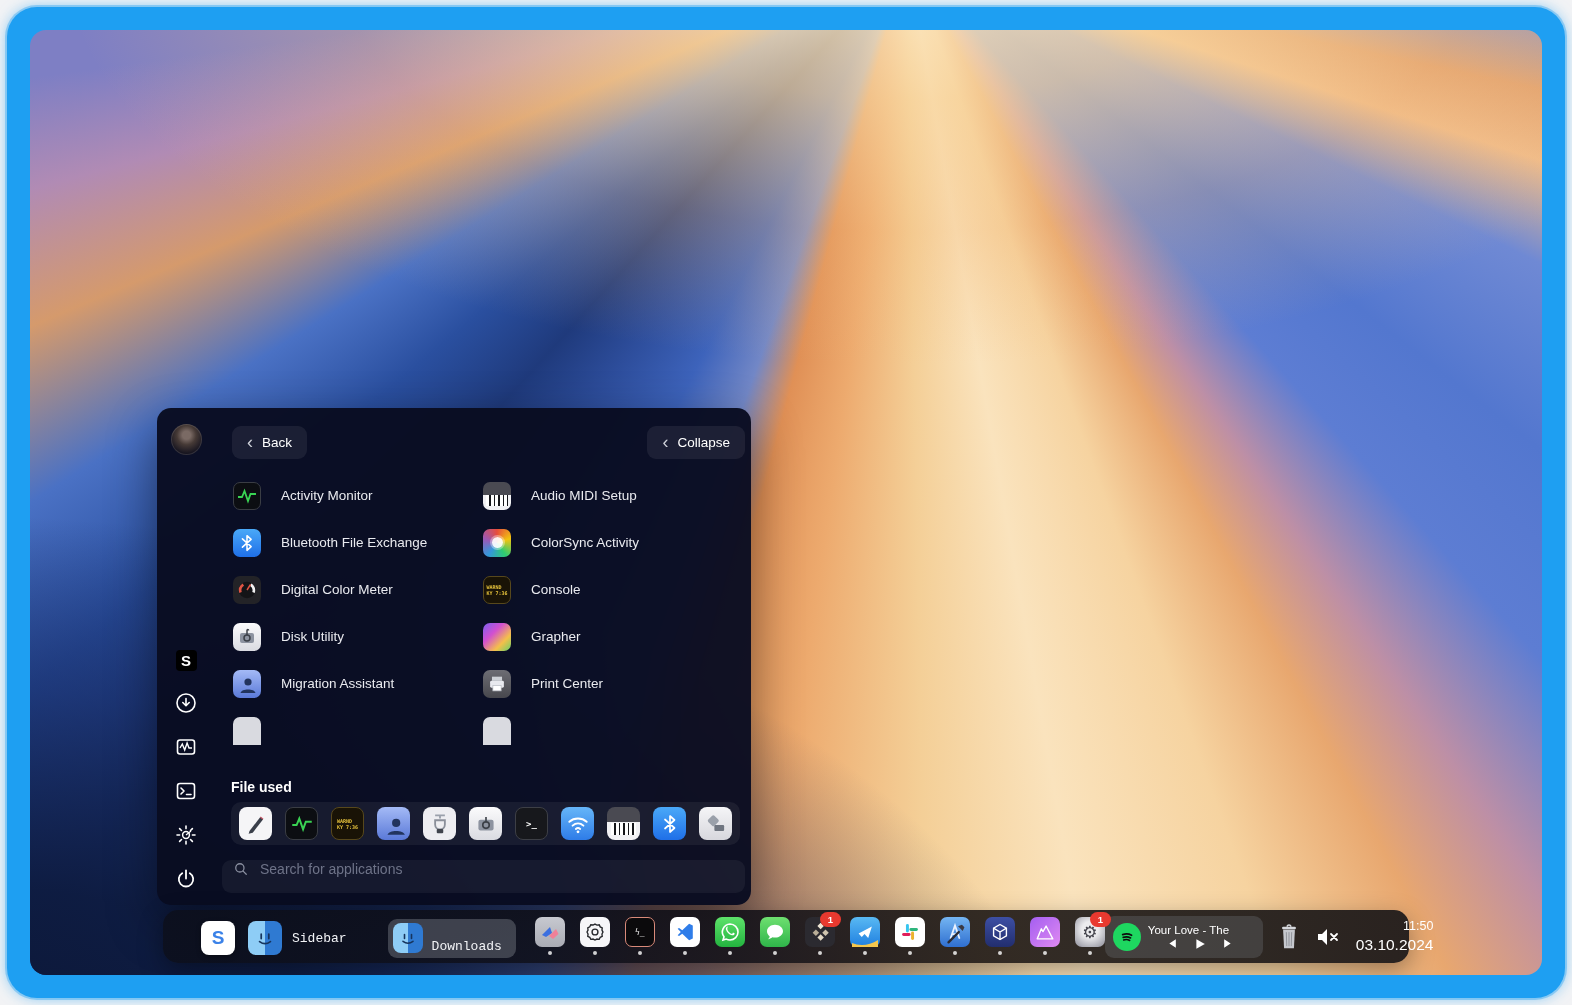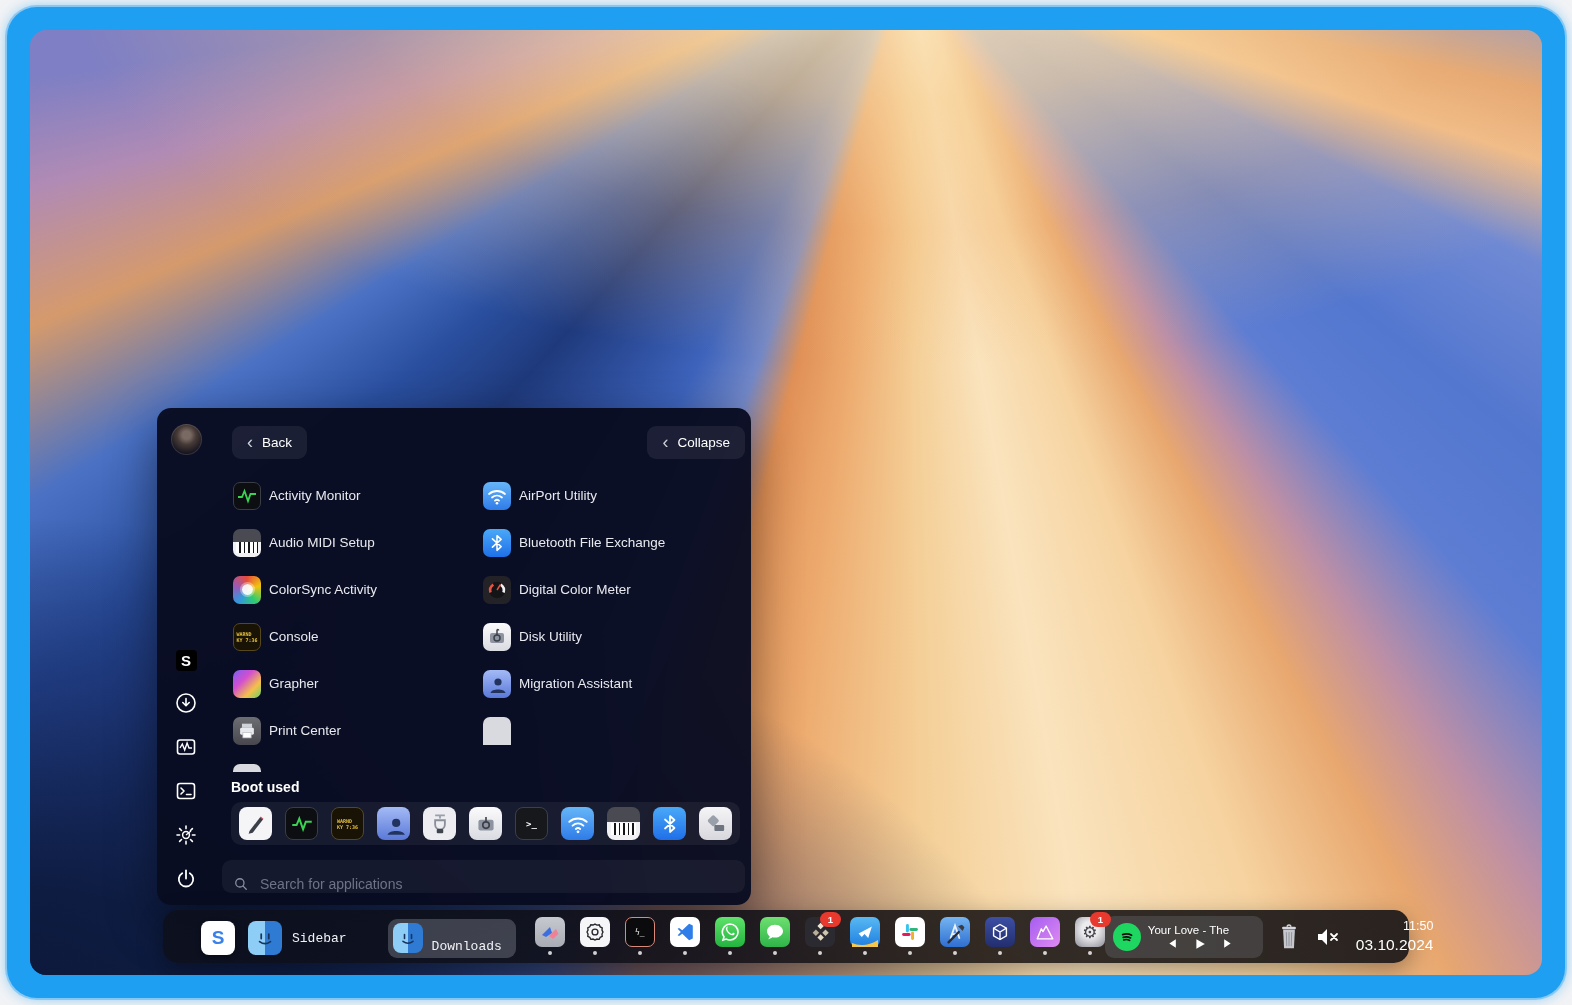--- a/index.html
+++ b/index.html
@@ -31,30 +31,30 @@
   .rail-ic{width:24px;height:24px;display:flex;align-items:center;justify-content:center;cursor:pointer;}
   
   .content{flex:1;display:flex;flex-direction:column;padding:18px 10px 12px 0;box-sizing:border-box;}
   .hdr{display:flex;align-items:center;}
   .btn{display:flex;align-items:center;gap:9px;background:rgba(255,255,255,.07);border-radius:9px;
        height:33px;padding:0 15px;font-size:13.5px;color:#fff;cursor:pointer;}
   .btn .chev{font-size:18px;line-height:1;color:#cfd2da;margin-top:-2px;}
   .hdr .back{margin-left:17px;} .hdr .collapse{margin-left:auto;}
   .applist{margin-top:13px;margin-left:18px;height:300px;overflow:hidden;
            display:grid;grid-template-columns:250px 250px;grid-auto-rows:47px;column-gap:0;}
-  .app{display:flex;align-items:center;gap:8px;cursor:pointer;}
+  .app{display:flex;align-items:center;gap:20px;cursor:pointer;}
   .app .nm{font-size:13.5px;color:#e9eaef;}
   .ic{width:28px;height:28px;border-radius:7px;position:relative;overflow:hidden;flex:0 0 28px;
       display:flex;align-items:center;justify-content:center;box-sizing:border-box;}
   .sec-title{margin:7px 0 0 16px;font-size:14px;font-weight:700;color:#fff;}
   .mostused{margin:7px 0 0 16px;width:509px;height:43px;border-radius:10px;background:rgba(255,255,255,.06);
             display:flex;align-items:center;justify-content:space-between;padding:0 8px;box-sizing:border-box;}
   .mostused .ic{width:33px;height:33px;border-radius:8px;flex:0 0 33px;}
   .search{margin:15px 0 0 7px;width:523px;height:33px;border-radius:9px;background:rgba(255,255,255,.05);
-          display:flex;align-items:flex-end;padding:0 10px;box-sizing:border-box;gap:8px;}
+          display:flex;align-items:flex-start;padding:0 10px;box-sizing:border-box;gap:8px;}
   .search input{background:transparent;border:none;outline:none;color:#d9dbe2;font-size:14px;flex:1;
           font-family:"Liberation Sans",sans-serif;}
   .search input::placeholder{color:#6e7388;}
   
   .ic-activity{background:#0c0e12;border:1px solid #3a3d44;}
   .ic-wifi{background:linear-gradient(180deg,#66b6f8,#2e7ce8);}
   .ic-midi{background:linear-gradient(180deg,#4a4a52 46%,#f1f1f4 46%);}
   .ic-midi::after{content:"";position:absolute;left:12%;right:12%;top:48%;bottom:14%;
       background:repeating-linear-gradient(90deg,#fff 0 3px,#15161a 3px 4.6px);}
   .ic-bt{background:linear-gradient(180deg,#4aa9f8,#1f6fe8);}
@@ -184,29 +184,20 @@
         <div class="applist">
           <div class="app">
             <span class="ic ic-activity">
                 <svg width="24" height="24" viewBox="0 0 24 24">
                   <path d="M3 13h4l2.5-6 3.5 10 2.5-7H21" stroke="#39d353" stroke-width="1.8" fill="none"></path>
                 </svg>
               </span>
             <span class="nm">Activity Monitor</span>
           </div>
           <div class="app">
-            <span class="ic ic-wifi">
-                <svg width="24" height="24" viewBox="0 0 24 24">
-                  <path d="M4 10c4.5-4 11.5-4 16 0M7 13.5c3-2.6 7-2.6 10 0M10 16.6c1.2-1 2.8-1 4 0" stroke="#fff" fill="none" stroke-width="1.8" stroke-linecap="round"></path>
-                  <circle cx="12" cy="19.2" r="1.3" fill="#fff"></circle>
-                </svg>
-              </span>
-            <span class="nm">AirPort Utility</span>
-          </div>
-          <div class="app">
             <span class="ic ic-midi"></span>
             <span class="nm">Audio MIDI Setup</span>
           </div>
           <div class="app">
             <span class="ic ic-bt">
                 <svg width="22" height="22" viewBox="0 0 24 24">
                   <path d="M7 7.5L16.5 16 12 20V4l4.5 4L7 16.5" stroke="#fff" stroke-width="1.7" fill="none" stroke-linejoin="round" stroke-linecap="round"></path>
                 </svg>
               </span>
             <span class="nm">Bluetooth File Exchange</span>
@@ -266,21 +257,21 @@
             <span class="nm">Print Center</span>
           </div>
           <div class="app">
             <span class="ic ic-partial"></span>
           </div>
           <div class="app">
             <span class="ic ic-partial"></span>
           </div>
         </div>
 
-        <div class="sec-title">Boot used</div>
+        <div class="sec-title">File used</div>
 
         <div class="mostused">
           <span class="ic ic-pen">
               <svg width="26" height="26" viewBox="0 0 24 24">
                 <path d="M6 18.5L16 5.5l2.6 2L9 20l-3.8 1z" fill="#3a3f4a"></path>
                 <path d="M16 5.5l2.6 2" stroke="#c56" stroke-width="1"></path>
               </svg>
             </span>
           <span class="ic ic-activity">
               <svg width="26" height="26" viewBox="0 0 24 24">

